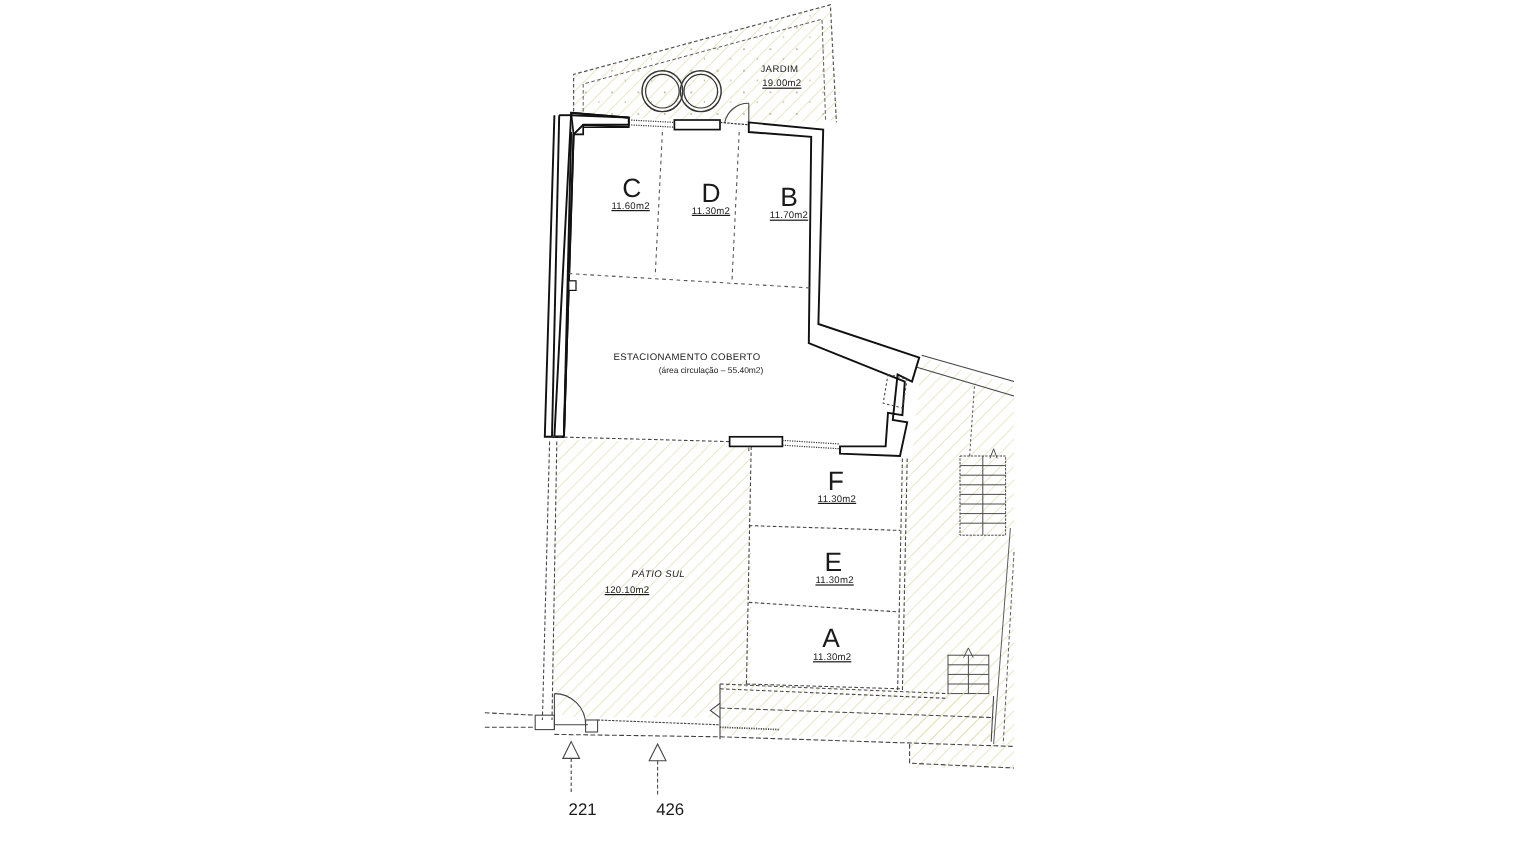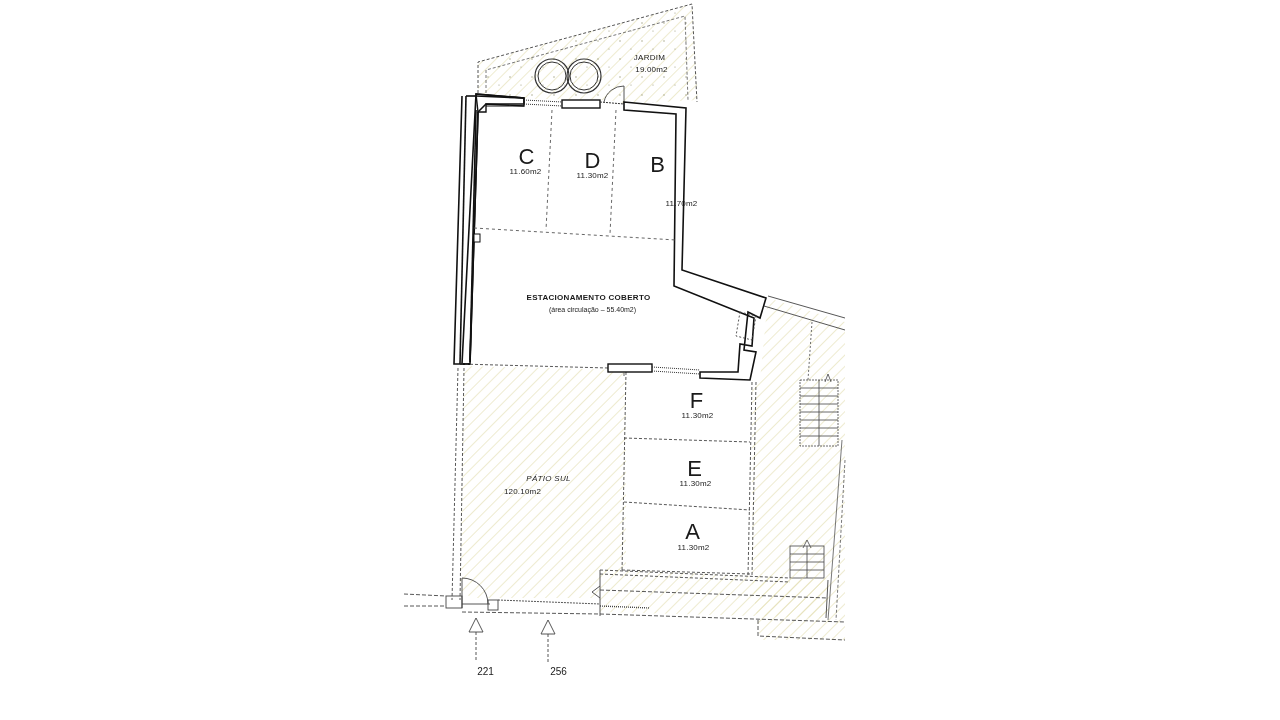--- a/index.html
+++ b/index.html
@@ -25,31 +25,32 @@
       transform: translateX(-50%);
       line-height: 1;
       padding-left: 21px;
     }
     .big {
       font-size: 22px;
       font-weight: normal;
     }
     .area {
       font-size: 8px;
+      text-decoration: underline;
       letter-spacing: 0.2px;
     }
     .room {
       font-size: 8px;
       letter-spacing: 0.3px;
     }
     .note {
       font-size: 7px;
     }
     .num {
-      font-size: 10px;
+      font-size: 14px;
     }
   </style>
 </head>
 <body>
 
 <svg id="plan" viewBox="0 0 1280 720" xmlns="http://www.w3.org/2000/svg">
   <defs>
     <pattern id="hatch" width="8" height="8" patternUnits="userSpaceOnUse" patternTransform="rotate(45)">
       <line x1="0" y1="0" x2="0" y2="8" stroke="#e3deb0" stroke-width="1.2"></line>
     </pattern>
@@ -193,31 +194,31 @@
 <div class="lbl room" style="left:639px; top:54px;">JARDIM</div>
 <div class="lbl area" style="left:641px; top:66px;">19.00m2</div>
 
 <div class="lbl big" style="left:516px; top:146px;">C</div>
 <div class="lbl area" style="left:515px; top:168px;">11.60m2</div>
 
 <div class="lbl big" style="left:582px; top:150px;">D</div>
 <div class="lbl area" style="left:582px; top:172px;">11.30m2</div>
 
 <div class="lbl big" style="left:647px; top:154px;">B</div>
-<div class="lbl area" style="left:671px; top:176px;margin-top:24px;">11.70m2</div>
-
-<div class="lbl room" style="left:578px; top:294px;font-weight:bold;">ESTACIONAMENTO COBERTO</div>
+<div class="lbl area" style="left:647px; top:176px;">11.70m2</div>
+
+<div class="lbl room" style="left:562px; top:294px;">ESTACIONAMENTO COBERTO</div>
 <div class="lbl note" style="left:582px; top:306px;">(área circulação – 55.40m2)</div>
 
 <div class="lbl big" style="left:686px; top:390px;">F</div>
 <div class="lbl area" style="left:687px; top:412px;">11.30m2</div>
 
 <div class="lbl big" style="left:684px; top:458px;">E</div>
 <div class="lbl area" style="left:685px; top:480px;">11.30m2</div>
 
 <div class="lbl big" style="left:682px; top:521px;">A</div>
 <div class="lbl area" style="left:683px; top:544px;">11.30m2</div>
 
 <div class="lbl room" style="left:538px; top:475px;font-style:italic;">PÁTIO SUL</div>
 <div class="lbl area" style="left:512px; top:488px;">120.10m2</div>
 
 <div class="lbl num" style="left:475px; top:667px;">221</div>
-<div class="lbl num" style="left:548px; top:667px;">256</div>
+<div class="lbl num" style="left:548px; top:667px;">426</div>
 
 </body></html>

